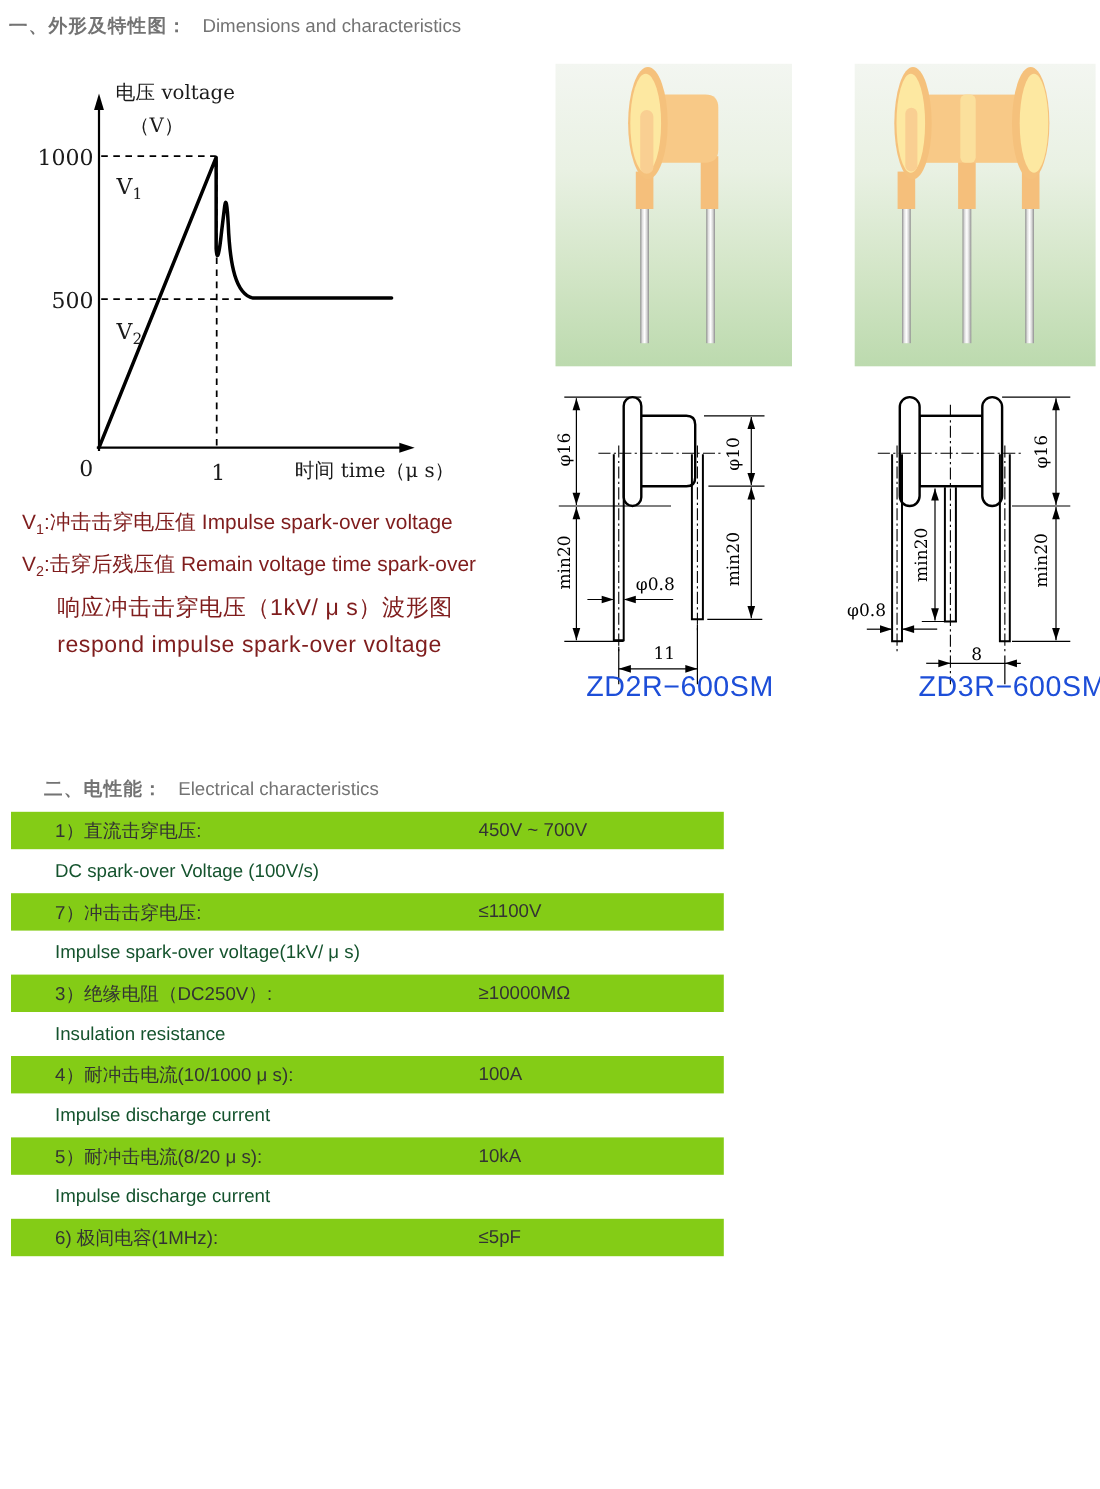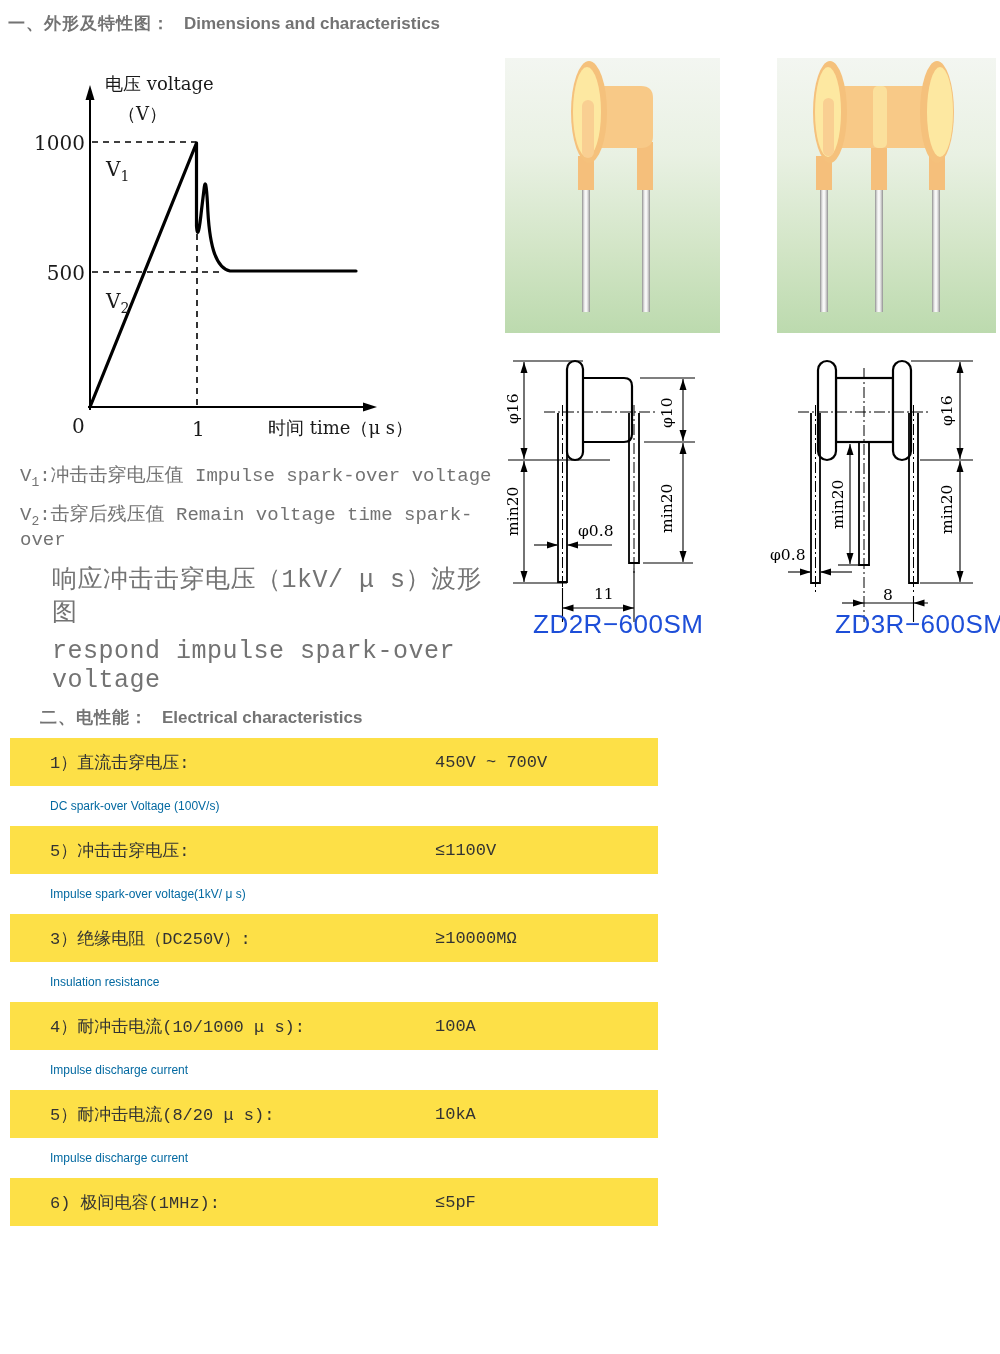--- a/index.html
+++ b/index.html
@@ -1,49 +1,49 @@
 <!DOCTYPE html>
 <html><head>
 <meta charset="utf-8">
 <style>
   html,body{margin:0;padding:0;background:#fff;}
   .page{position:relative;width:1000px;height:1354px;background:#ffffff;overflow:hidden;
         font-family:"Liberation Sans",sans-serif;color:#333;}
   .sec-title{position:absolute;left:8px;display:flex;align-items:baseline;gap:14px;
              font-size:17px;color:#737373;}
   .sec-title .cn{font-weight:bold;letter-spacing:1px;}
-  .sec-title .en{font-weight:bold;text-align:right;}
-  .serif{font-family:Liberation Mono, monospace;color:#737373;}
+  .sec-title .en{font-weight:normal;text-align:right;}
+  .serif{font-family:Liberation Sans, sans-serif;color:#7f1d1d;}
   .desc{position:absolute;left:20px;top:462px;width:480px;}
   .d-line{font-size:19px;margin-bottom:11px;}
-  .d-line.big{font-size:25px;margin-left:32px;margin-bottom:9px;letter-spacing:.5px;}
+  .d-line.big{font-size:21px;margin-left:32px;margin-bottom:9px;letter-spacing:.5px;}
   .d-line sub{font-size:13px;}
   .panel{position:absolute;top:58px;height:275px;
          background:linear-gradient(180deg,#f3f6f1 0%,#e9f1e3 35%,#d2e5c6 70%,#bcdaae 100%);}
   .p1{left:505px;width:215px;}
   .p2{left:777px;width:219px;}
   .prod-label{position:absolute;top:609px;font-size:26px;color:#1d4ed8;letter-spacing:.5px;}
   .draw{position:absolute;}
   .dim{font-family:"DejaVu Serif","Liberation Serif",serif;font-size:15.5px;fill:#000;}
   .thick{stroke:#000;stroke-width:2.2;fill:#fff;}
   .thin{stroke:#000;stroke-width:1.1;fill:none;}
   .lead{stroke:#000;stroke-width:1.8;fill:none;}
   .dd{stroke:#000;stroke-width:1;stroke-dasharray:11 3 2 3;fill:none;}
   .arw{fill:#000;stroke:none;}
   .axis{stroke:#000;stroke-width:2;fill:none;}
   .dash{stroke:#000;stroke-width:1.6;stroke-dasharray:6 5;fill:none;}
   .curve{stroke:#000;stroke-width:3.2;fill:none;stroke-linejoin:round;stroke-linecap:round;}
   .ct{font-family:"DejaVu Serif","Liberation Serif",serif;fill:#1a1a1a;font-size:18px;}
   .ct.big{font-size:20px;}
   .table{position:absolute;left:10px;top:738px;width:648px;}
-  .row-cn{height:48px;background:#fde047;position:relative;display:flex;align-items:center;
-          font-size:17px;color:#333;font-family:Liberation Mono, monospace;}
+  .row-cn{height:34px;background:#84cc16;position:relative;display:flex;align-items:center;
+          font-size:17px;color:#333;}
   .row-cn .cnl{margin-left:40px;}
   .row-cn .val{position:absolute;left:425px;text-align:center;}
-  .row-en{height:40px;display:flex;align-items:center;padding-left:40px;font-size:12px;color:#0369a1;}
+  .row-en{height:40px;display:flex;align-items:center;padding-left:40px;font-size:17px;color:#14532d;}
   .note{position:absolute;left:50px;top:1226px;font-size:19px;color:#333;}
 </style>
 </head>
 <body>
 
 <div class="page">
 
   <div class="sec-title" style="top:12px;">
     <span class="cn">一、外形及特性图：</span>
     <span class="en">Dimensions and characteristics</span>
@@ -211,21 +211,21 @@
   <div class="table">
     <div>
       <div class="row-cn">
           <span class="cnl">1）直流击穿电压:</span>
           <span class="val">450V ~ 700V</span>
         </div>
       <div class="row-en">DC spark-over Voltage (100V/s)</div>
     </div>
     <div>
       <div class="row-cn">
-          <span class="cnl">5）冲击击穿电压:</span>
+          <span class="cnl">7）冲击击穿电压:</span>
           <span class="val">≤1100V</span>
         </div>
       <div class="row-en">Impulse spark-over voltage(1kV/ μ s)</div>
     </div>
     <div>
       <div class="row-cn">
           <span class="cnl">3）绝缘电阻（DC250V）:</span>
           <span class="val">≥10000MΩ</span>
         </div>
       <div class="row-en">Insulation resistance</div>

